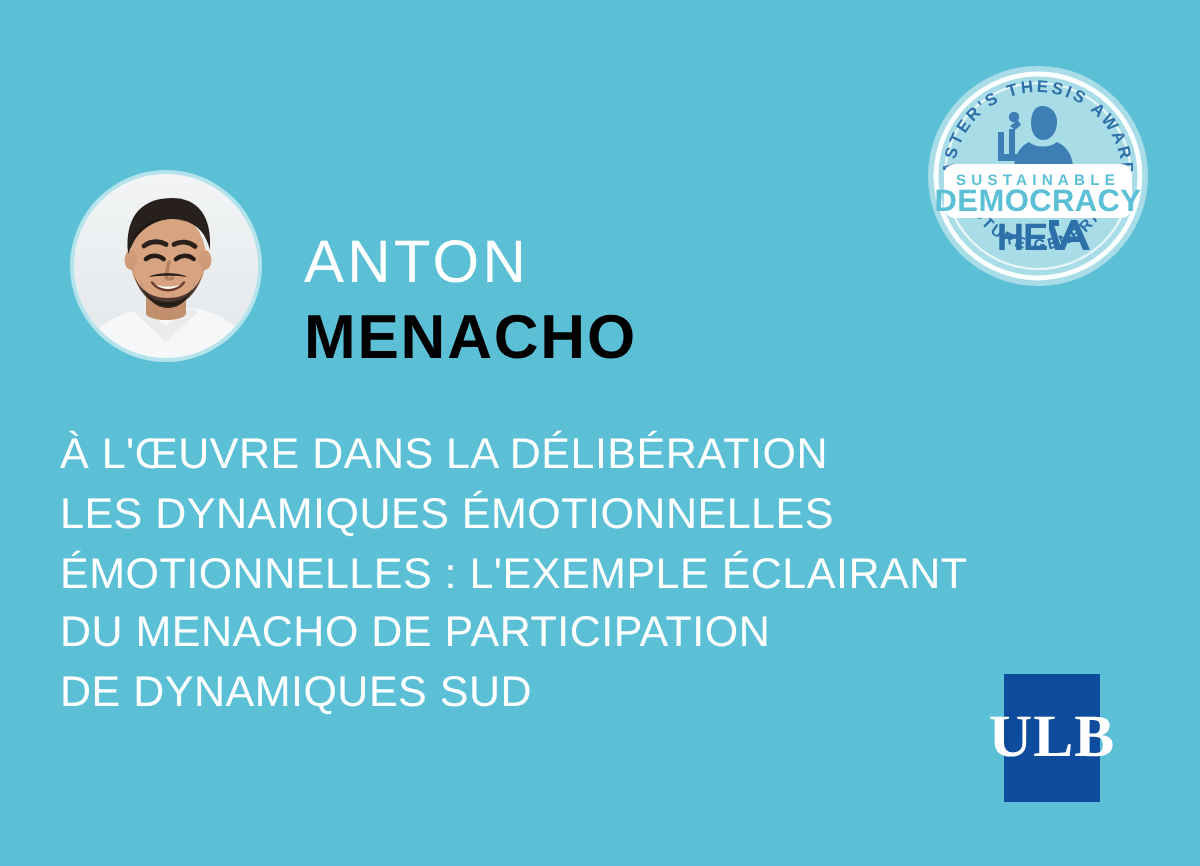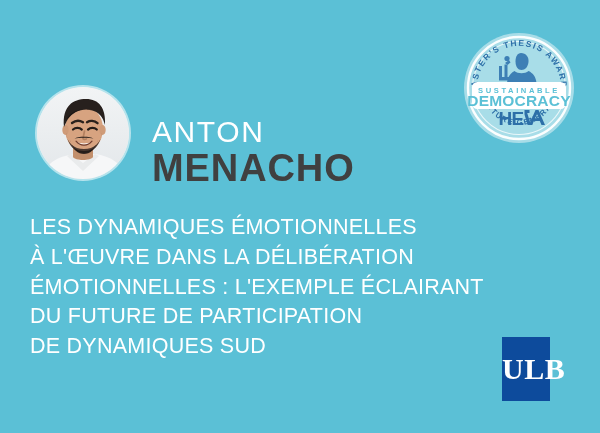--- a/index.html
+++ b/index.html
@@ -43,25 +43,25 @@
     display: block;
     font-size: 30px;
     line-height: 36px;
     font-weight: 300;
     letter-spacing: 1.6px;
     color: #ffffff;
     white-space: nowrap;
   }
   #last-name {
     display: block;
-    font-size: 38px;
+    font-size: 31px;
     line-height: 37px;
     font-weight: 700;
     letter-spacing: 0.9px;
-    color: #404040;
+    color: #000000;
     white-space: nowrap;
   }
 
   
   #thesis-title {
     position: absolute;
     left: 30px;
     top: 213px;
     width: 470px;
   }
@@ -88,21 +88,21 @@
   
   #ulb-logo {
     position: absolute;
     left: 502px;
     top: 337px;
     width: 48px;
     height: 64px;
     background: #0d4b9c;
     display: flex;
     align-items: center;
-    justify-content: flex-start;
+    justify-content: center;
   }
   #ulb-text {
     font-family: "Liberation Serif", serif;
     font-weight: 700;
     font-size: 30px;
     line-height: 30px;
     letter-spacing: 0.5px;
     color: #ffffff;
   }
 </style>
@@ -160,24 +160,24 @@
       </g>
     </svg>
   </div>
 
   <div id="name-block">
     <span id="first-name">ANTON</span>
     <span id="last-name">MENACHO</span>
   </div>
 
   <div id="thesis-title">
+    <span class="tline">À L'ŒUVRE DANS LA DÉLIBÉRATION</span>
     <span class="tline">LES DYNAMIQUES ÉMOTIONNELLES</span>
-    <span class="tline">À L'ŒUVRE DANS LA DÉLIBÉRATION</span>
     <span class="tline">ÉMOTIONNELLES : L'EXEMPLE ÉCLAIRANT</span>
-    <span class="tline">DU FUTURE DE PARTICIPATION</span>
+    <span class="tline">DU MENACHO DE PARTICIPATION</span>
     <span class="tline">DE DYNAMIQUES SUD</span>
   </div>
 
   <div id="hera-seal">
     <svg viewBox="0 0 116 116">
       <defs>
         <path id="arcTop" d="M 16 58 A 42 42 0 0 1 100 58"></path>
         <path id="arcBottom" d="M 21 58 A 37 37 0 0 0 95 58"></path>
       </defs>
 

